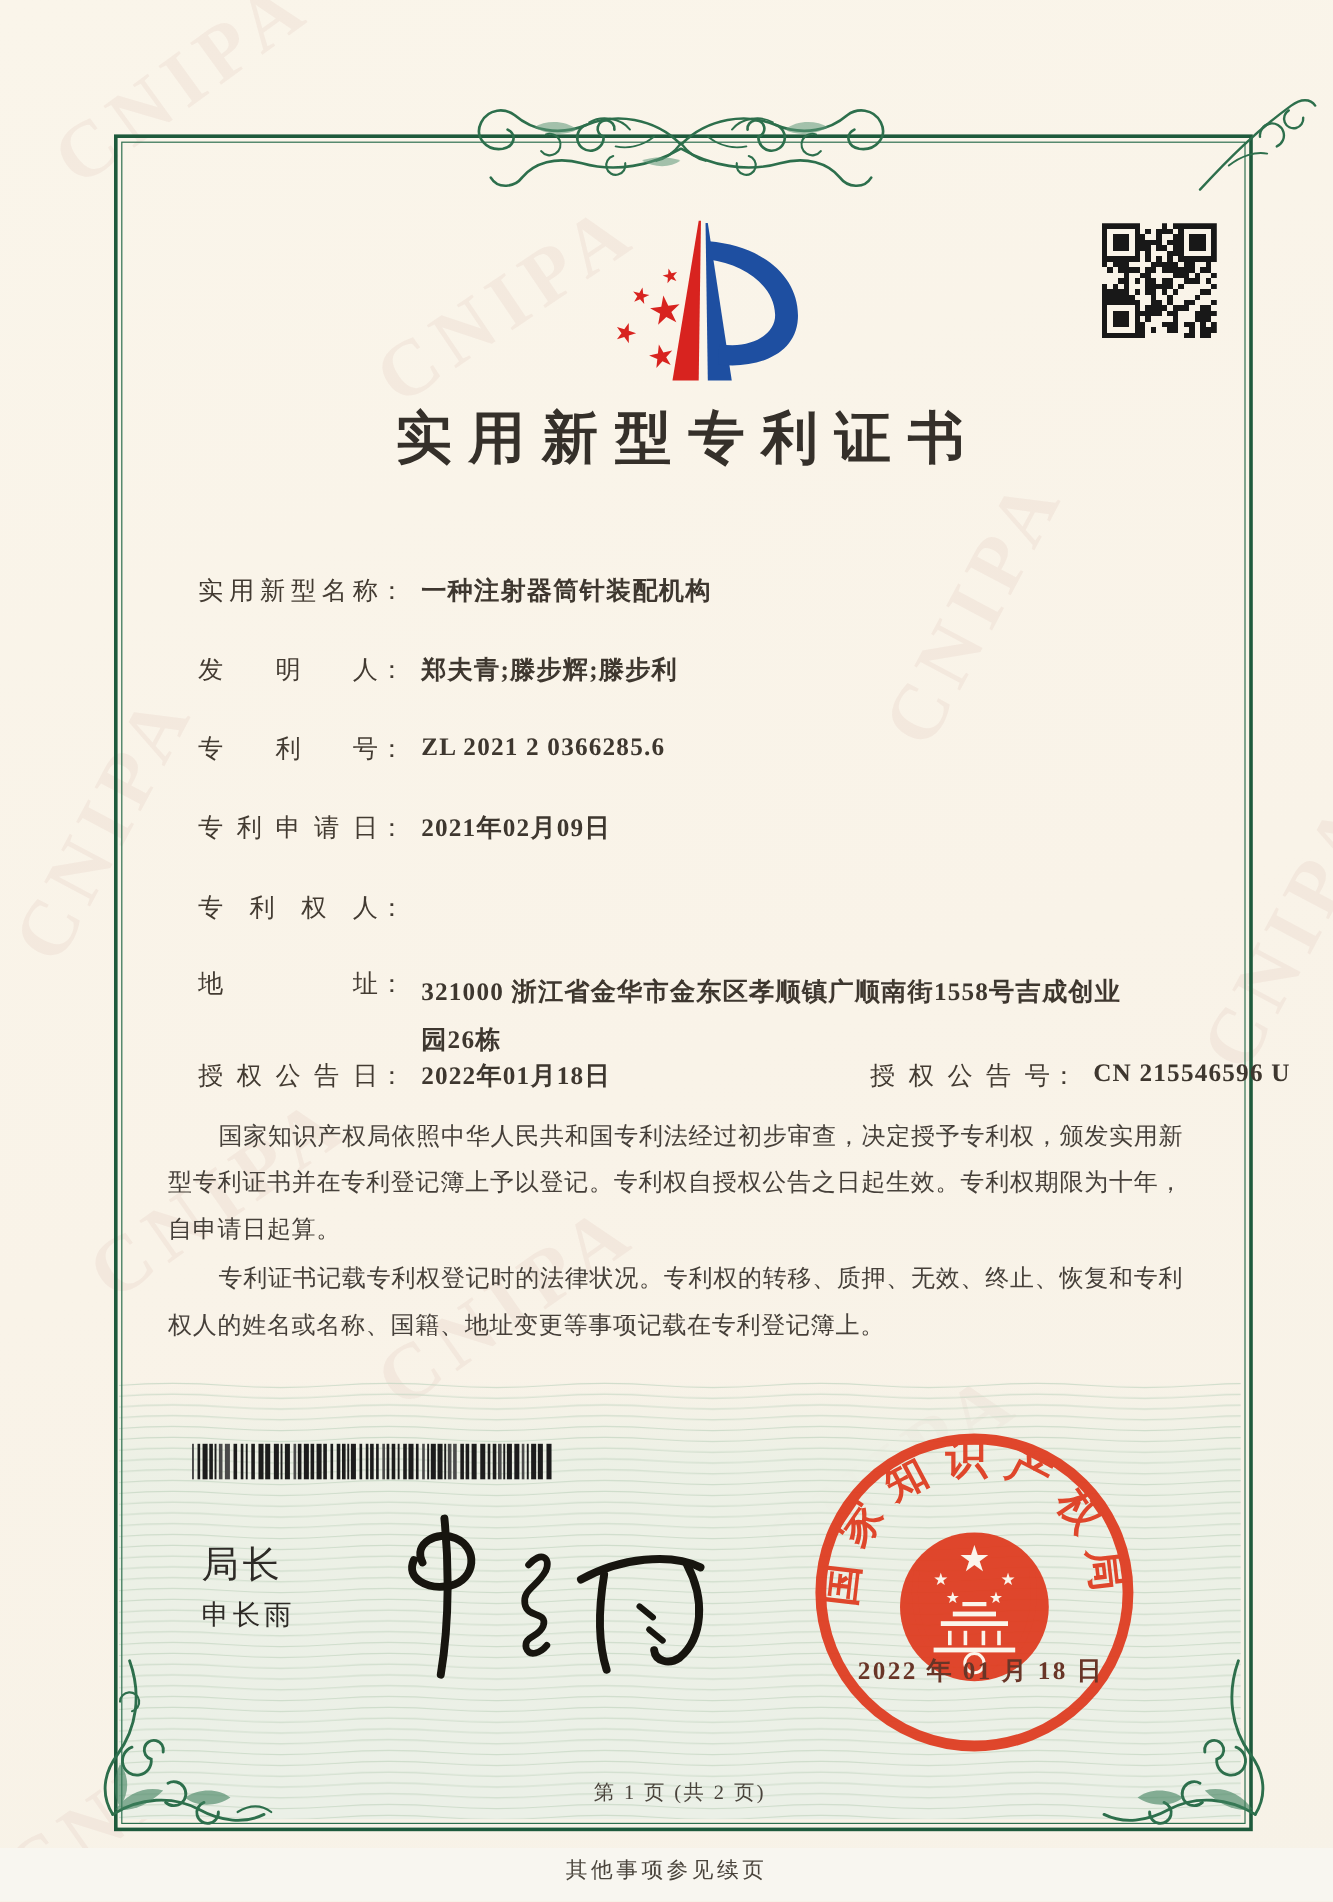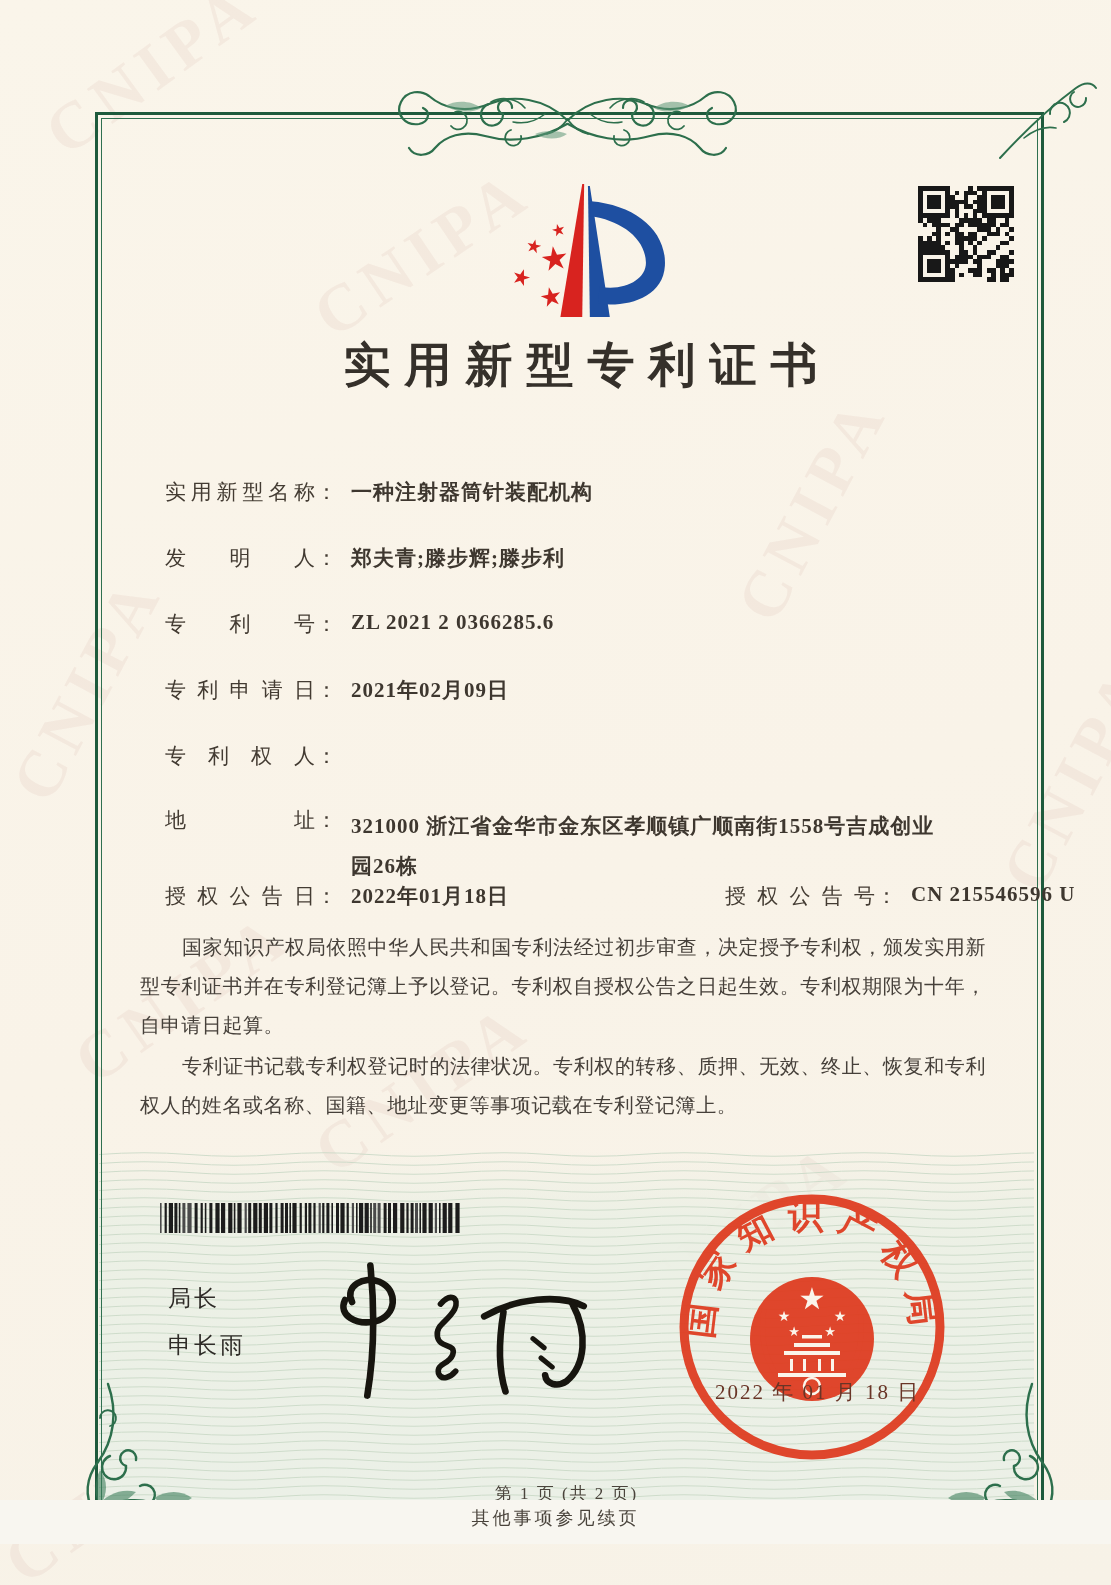--- a/index.html
+++ b/index.html
@@ -18,47 +18,47 @@
          border:3.5px solid #1e5a3c;}
   .frame::after{content:""; position:absolute; inset:3px; border:1.5px solid #2f7050;}
   
   .guilloche{position:absolute; left:99px; top:1150px; width:935px; height:366px;
              background:linear-gradient(180deg, rgba(237,241,231,0) 0%, rgba(235,240,229,0.9) 18%, #ebf0e7 100%);}
   .guilloche svg{position:absolute; inset:0; width:100%; height:100%;}
   
   .cert-no{position:absolute; left:148px; top:180px; font-size:21px; letter-spacing:5px; color:#423b33;}
   .qr{position:absolute; left:918px; top:186px; width:96px; height:96px;}
   .logo{position:absolute; left:492px; top:170px; width:190px; height:162px;}
-  .title-wrap{position:absolute; left:95px; top:334px; width:943px; text-align:center;padding-left:14px;}
+  .title-wrap{position:absolute; left:95px; top:334px; width:943px; text-align:center;}
   .title{font-size:47px; font-weight:bold; letter-spacing:14px; padding-left:14px; color:#35302a;}
   
   .frow{position:absolute; left:165px; display:flex; align-items:flex-start; font-size:21px;justify-content:space-between;}
   .flabel{display:inline-block; width:150px; text-align:justify; text-align-last:justify; color:#433b32;}
   .fcolon{margin-left:1px;}
   .fvalue{margin-left:14px; letter-spacing:1px; color:#3e372f;font-weight:bold;}
   .r1{top:478px}.r2{top:544px}.r3{top:610px}.r4{top:676px}.r5{top:742px}
   .r6{top:806px}.r6 .fvalue{width:585px; line-height:40px;}
   .rg1{top:882px}.rg2{top:882px; left:725px;}
   
   .paras{position:absolute; left:140px; top:928px; width:846px;}
   .paras p{margin:0 0 2px 0; font-size:20px; line-height:39px; text-indent:2.1em;
            text-align:justify; letter-spacing:0.6px; color:#46403a;}
   
   .barcode{position:absolute; left:160px; top:1203px; width:302px; height:30px;}
-  .director-title{position:absolute; left:168px; top:1283px; font-size:23px; letter-spacing:3px; color:#2e2b27;
+  .director-title{position:absolute; left:168px; top:1283px; font-size:31px; letter-spacing:3px; color:#2e2b27;
                   font-family:Liberation Sans, sans-serif;}
   .director-name{position:absolute; left:168px; top:1330px; font-size:23px; letter-spacing:3px; color:#2e2b27;
                  font-family:"Liberation Sans","DejaVu Sans",sans-serif;}
   .sig{position:absolute; left:285px; top:1252px; width:315px; height:155px;}
   .seal{position:absolute; left:672px; top:1187px; width:280px; height:280px; opacity:0.93;}
   .seal-date{position:absolute; left:700px; top:1378px; width:235px; text-align:center;
-             font-size:21px; letter-spacing:2px; color:#693527; font-weight:normal; z-index:5;}
+             font-size:21px; letter-spacing:2px; color:#693527; font-weight:bold; z-index:5;}
   .page-footer{position:absolute; left:95px; top:1482px; width:943px; text-align:center;
                font-size:17px; letter-spacing:2px; color:#4a443c;}
-  .continuation{position:absolute; left:0; top:1500px; width:1111px; text-align:center;
+  .continuation{position:absolute; left:0; top:1540px; width:1111px; text-align:center;
                 font-size:18px; letter-spacing:3px; color:#4a443c;
                 background:#f8f6f0; padding:6px 0 14px 0;}
   .orn{position:absolute; pointer-events:none;}
 </style>
 </head>
 <body>
 
 <div class="page">
 
   <div class="wm" style="left:30px;top:30px;transform:rotate(-36deg)">CNIPA</div>

